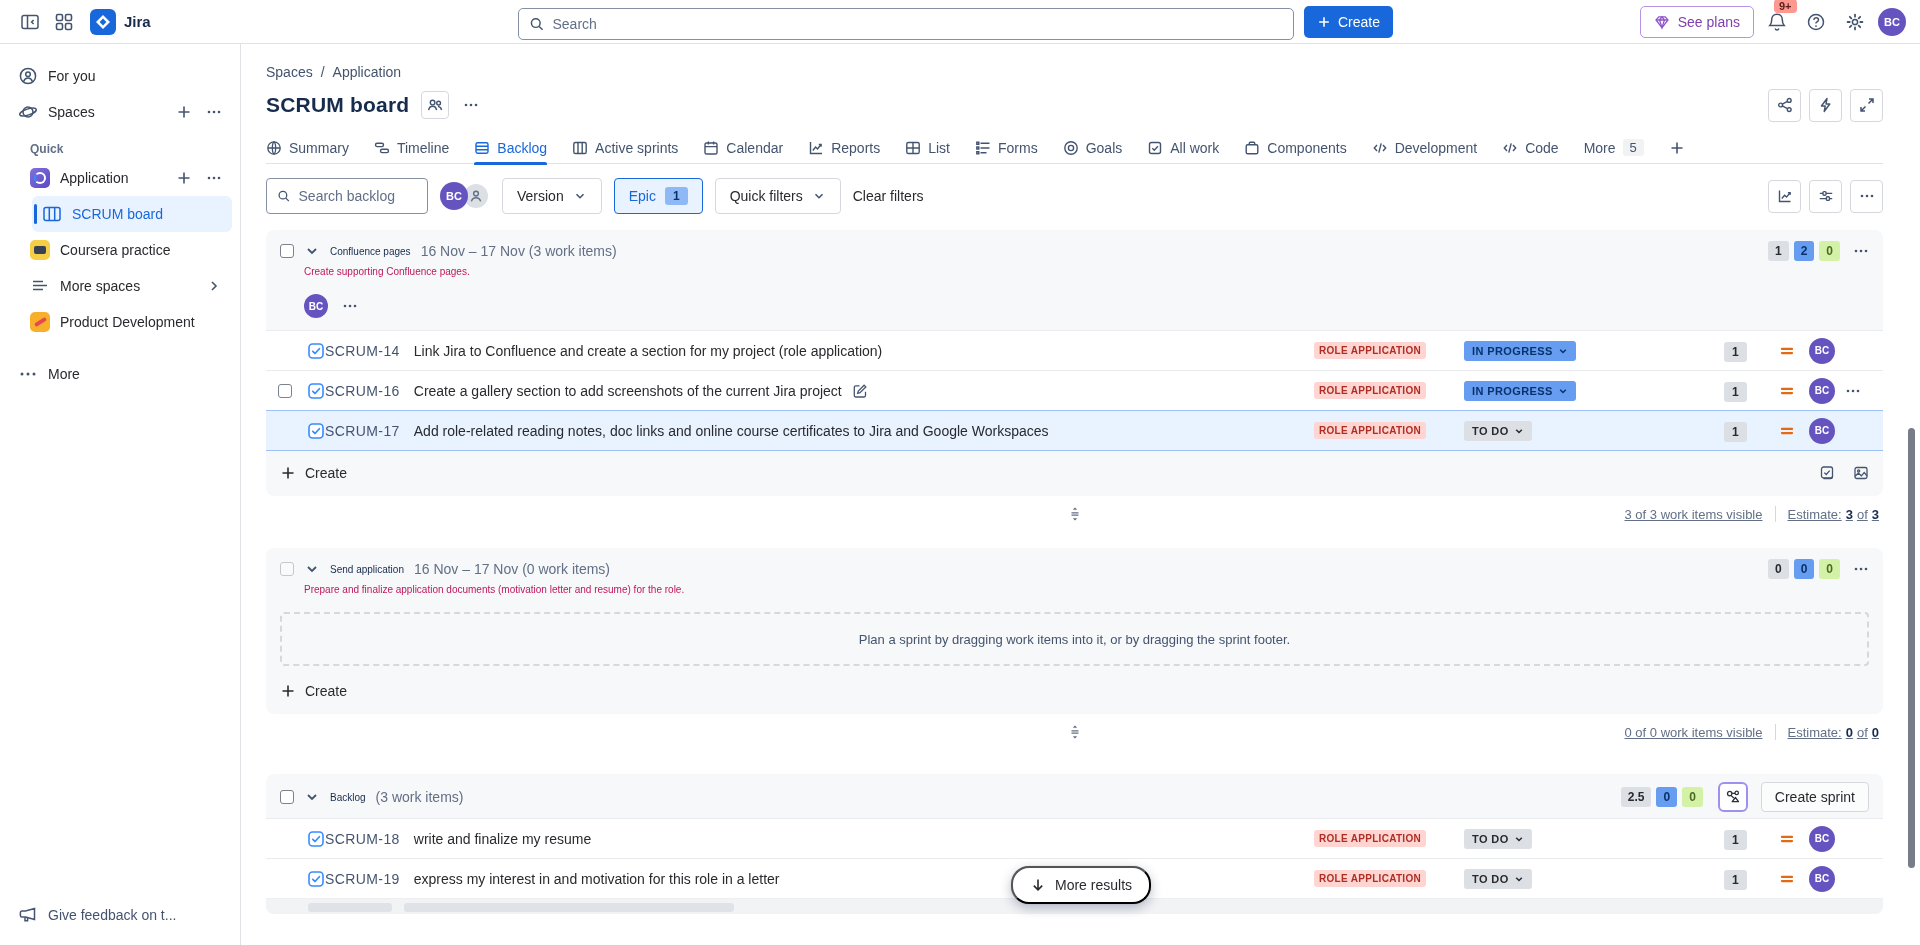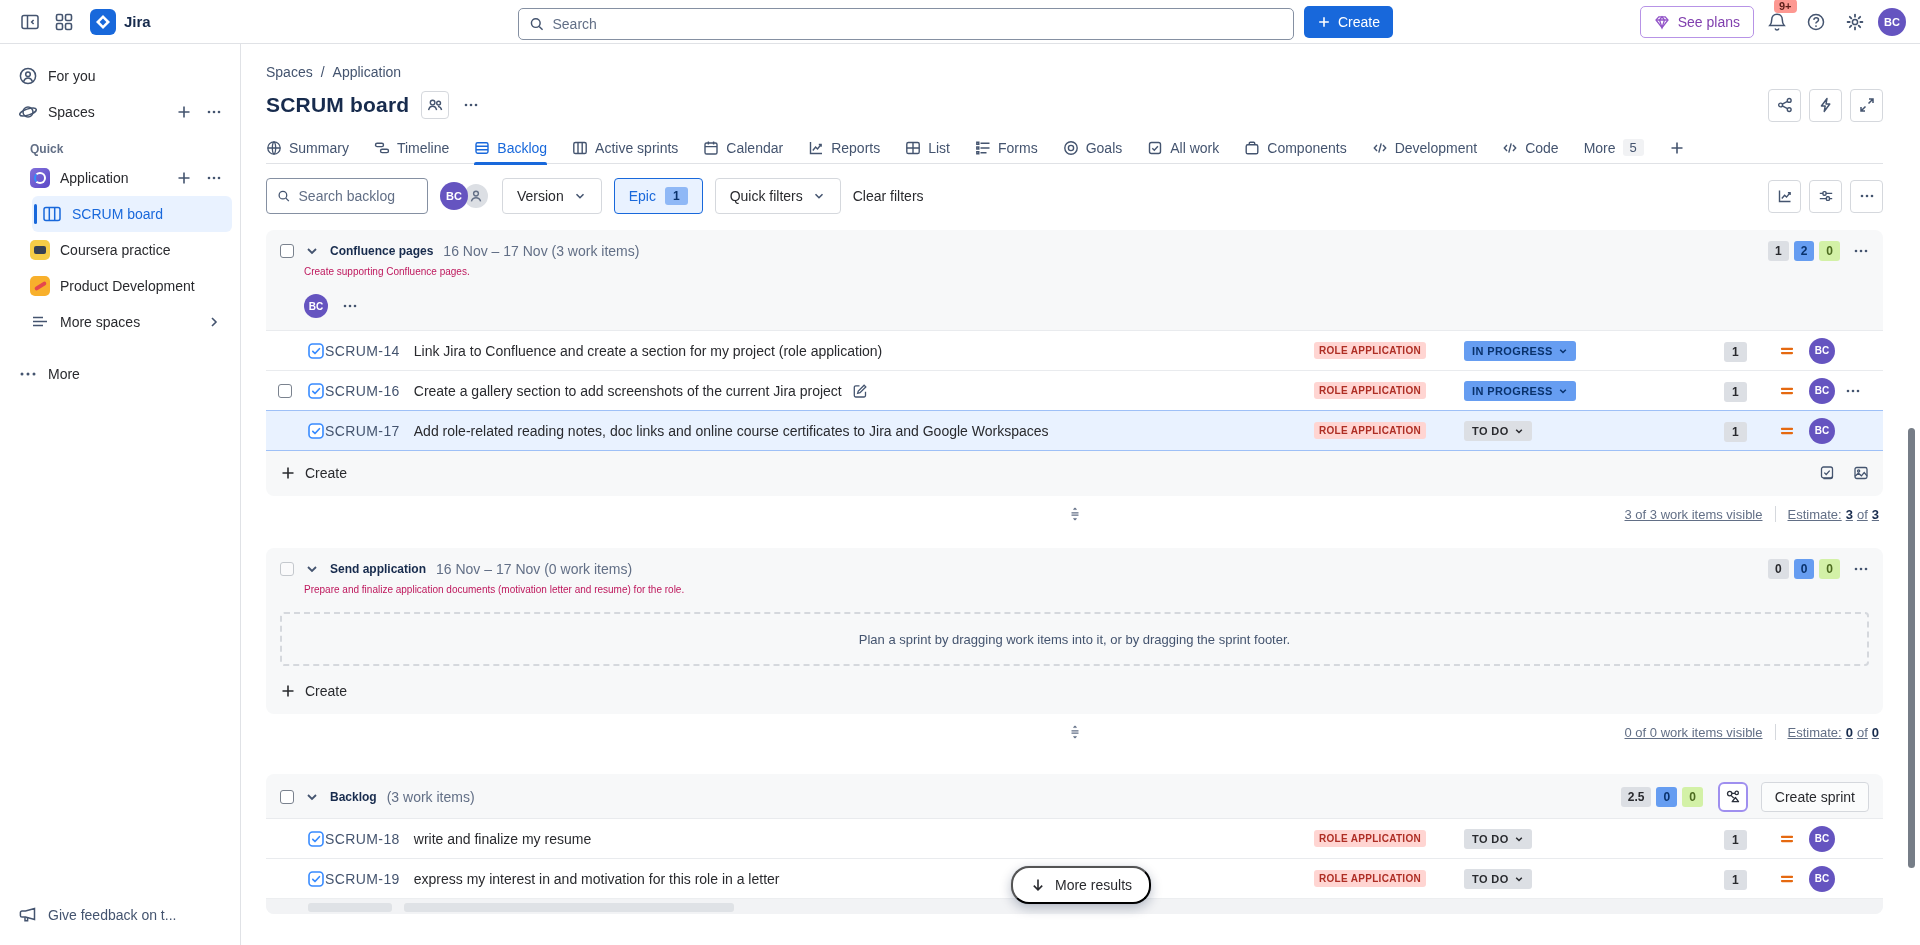--- a/index.html
+++ b/index.html
@@ -111,21 +111,21 @@
   .fb-right { margin-left:auto; display:flex; gap:8px; }
 
   
   .section { width:1617px; background:#f7f8f9; border-radius:8px; margin-top:16px; overflow:hidden; }
   .s-head { display:flex; align-items:center; gap:10px; padding:10px 14px 2px; height:34px; }
   .s-head.tall { height:44px; padding-bottom:8px; }
   .cb { width:14px; height:14px; border:1.5px solid #7a828e; border-radius:3px; background:#fff;
     flex-shrink:0; cursor:pointer; }
   .cb.faint { opacity:.4; }
   .chev { color:#44546f; cursor:pointer; }
-  .s-title { font-weight:bold; font-size:12px; color:#172b4d; }
+  .s-title { font-weight:normal; font-size:10px; color:#172b4d; }
   .s-meta { font-size:14px; color:#626f86; }
   .s-badges { margin-left:auto; display:flex; gap:5px; align-items:center; }
   .pill { min-width:14px; text-align:center; font-size:12px; font-weight:bold;
     padding:3px 7px; border-radius:3px; color:#292a2e; }
   .pill.gray { background:#dcdfe4; }
   .pill.blue { background:#669df1; color:#09326c; }
   .pill.green { background:#d3f1a7; color:#4c6b1f; }
   .s-dots { border:none; background:none; color:#44546f; margin-left:8px; cursor:pointer; }
   .s-desc { padding:2px 14px 0 38px; font-size:10px; color:#be185d; height:22px; }
   .s-owner { display:flex; align-items:center; gap:14px; padding:8px 14px 12px 38px; height:44px; }
@@ -307,31 +307,31 @@
           <rect x="2" y="3.5" width="16" height="13" rx="2"></rect>
           <path d="M7.3 3.5v13M12.7 3.5v13"></path>
         </svg>
       <span>SCRUM board</span>
     </div>
     <div class="side-item sub">
       <span class="tile tile-cam"></span>
       <span>Coursera practice</span>
     </div>
     <div class="side-item sub">
-      <span class="tile tile-pen"></span>
-      <span>Product Development</span>
-    </div>
-    <div class="side-item sub">
       <svg class="ic20" viewBox="0 0 20 20" fill="none" stroke="#44546f" stroke-width="1.6">
           <path d="M3 7h10M3 11h14M3 15h10" transform="translate(0,-1.5)"></path>
         </svg>
       <span class="grow">More spaces</span>
       <svg class="ic" viewBox="0 0 16 16" fill="none" stroke="#44546f" stroke-width="1.6">
           <path d="M6 4l4 4-4 4"></path>
         </svg>
+    </div>
+    <div class="side-item sub">
+      <span class="tile tile-pen"></span>
+      <span>Product Development</span>
     </div>
     <div class="side-item" style="margin-top:16px">
       <svg class="ic20" viewBox="0 0 20 20" fill="#44546f">
           <circle cx="4" cy="10" r="1.5"></circle>
           <circle cx="10" cy="10" r="1.5"></circle>
           <circle cx="16" cy="10" r="1.5"></circle>
         </svg>
       <span>More</span>
     </div>
     <div class="side-feedback">

